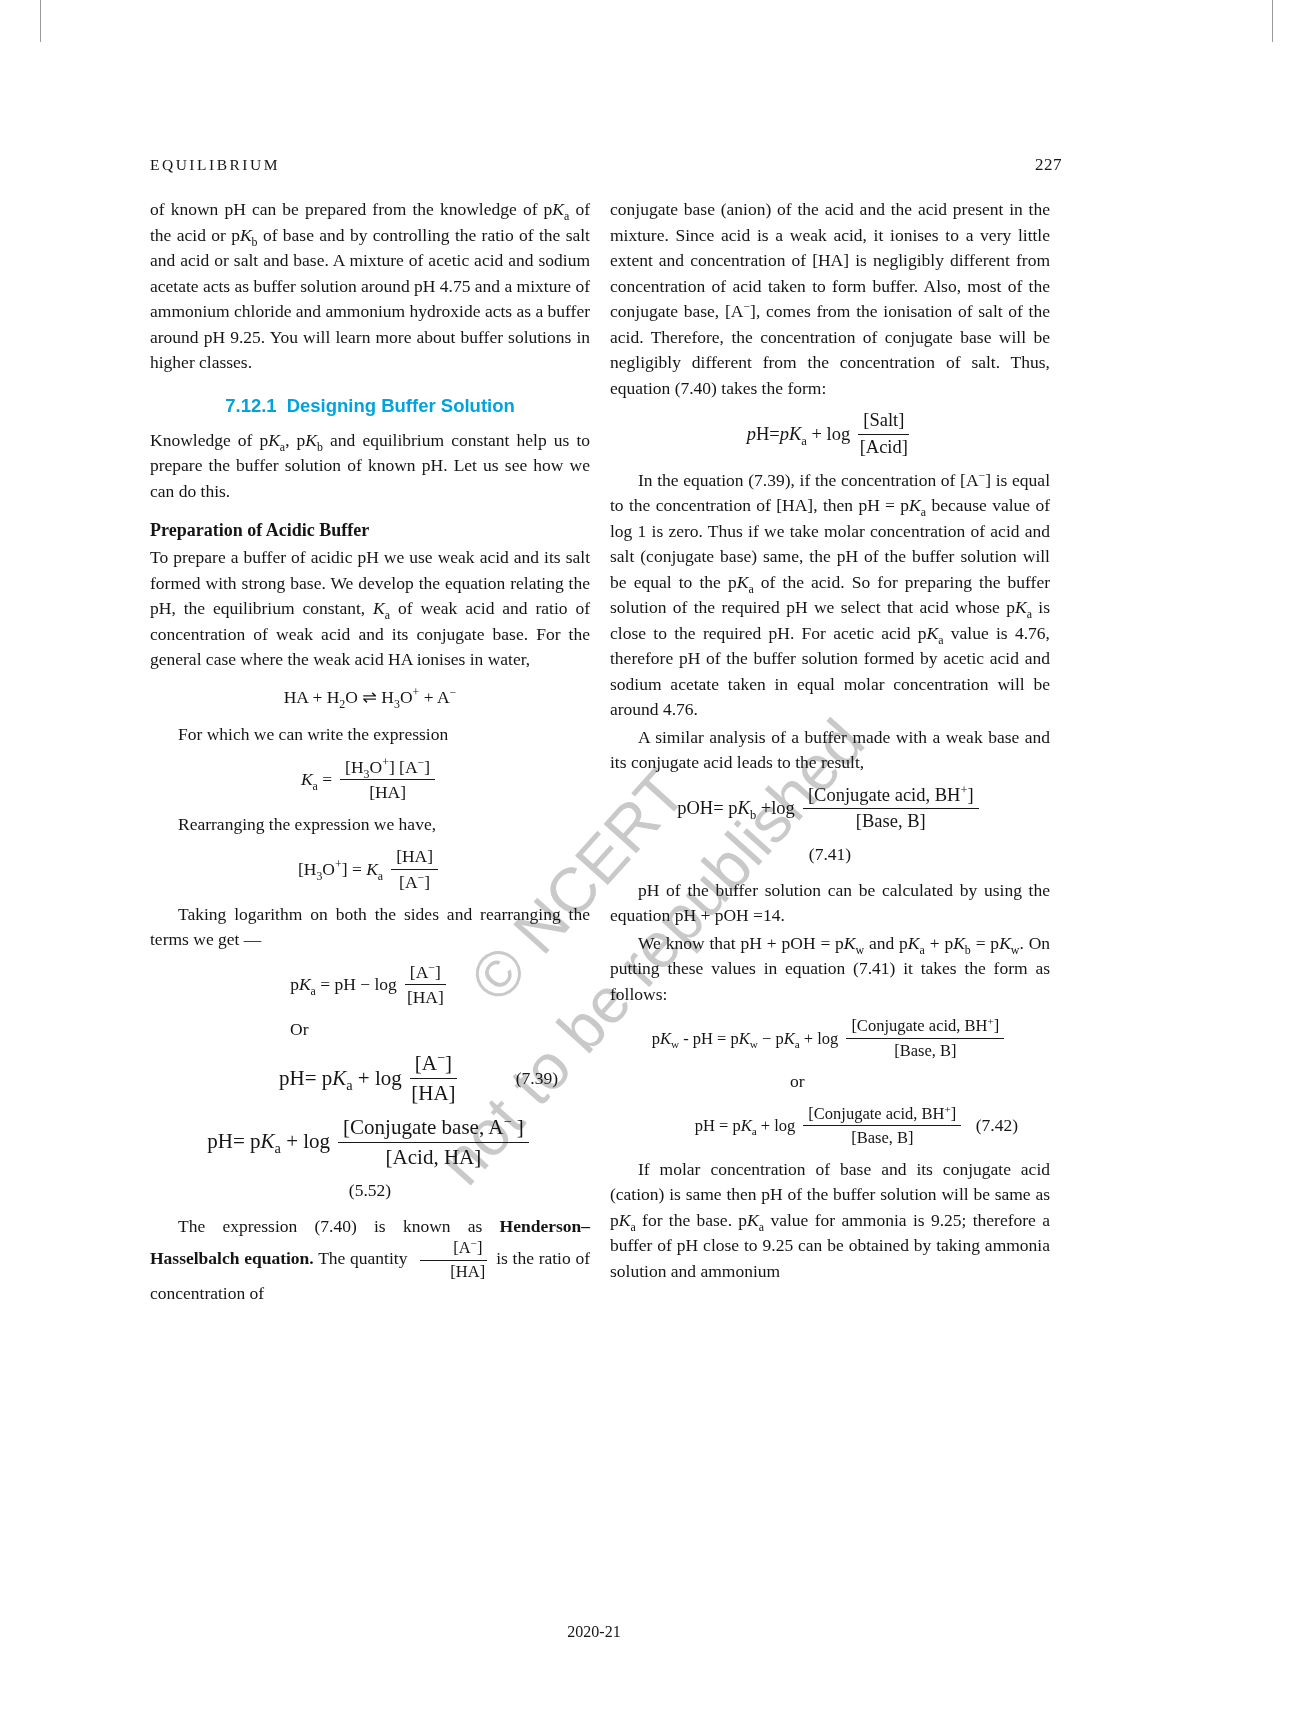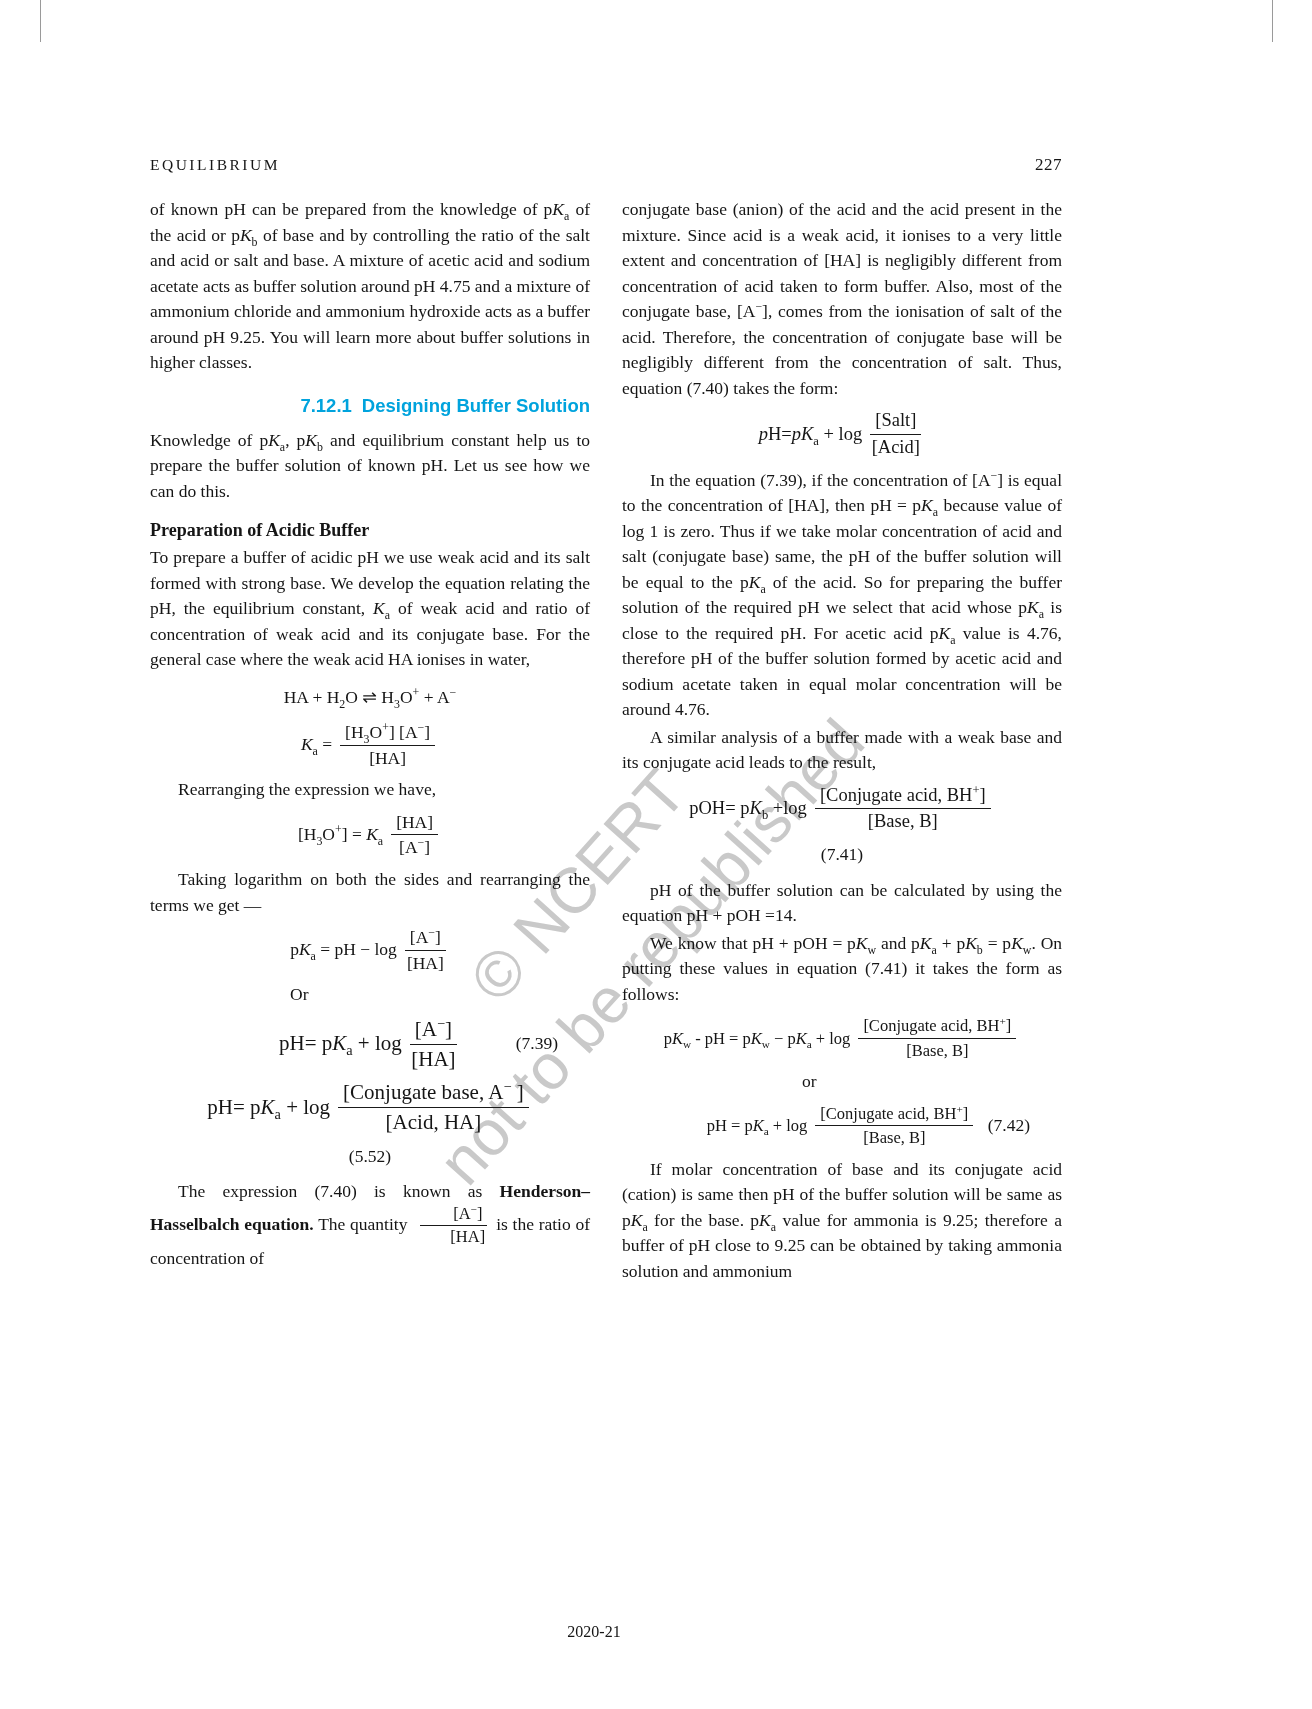--- a/index.html
+++ b/index.html
@@ -17,31 +17,31 @@
   .crop.tl{left:40px;top:0;width:1px;height:42px;}
   .crop.tr{left:1272px;top:0;width:1px;height:42px;}
 
   .page-header{
     display:flex;justify-content:space-between;align-items:baseline;
     margin-bottom:22px;
   }
   .running-head{font-size:15.5px;letter-spacing:2.5px;}
   .page-number{font-size:17px;letter-spacing:0.5px;}
 
-  .columns{display:flex;gap:32px;position:relative;z-index:2;}
+  .columns{display:flex;gap:20px;position:relative;z-index:2;}
   .col{flex:0 0 440px;width:440px;font-size:17.5px;line-height:25.5px;text-align:justify;}
 
   p{margin:0 0 2px 0;}
   .indent{text-indent:28px;}
 
   .section-heading{
     font-family:"Liberation Sans",sans-serif;
     font-weight:bold;color:var(--accent,#00a3dd);
     font-size:18.5px;line-height:24px;
-    margin:18px 0 10px 0;text-align:right;
+    margin:18px 0 10px 0;text-align:center;
   }
   .section-heading .sh-num{margin-right:10px;}
   .subheading{
     font-weight:bold;font-size:18px;line-height:24px;
     margin:14px 0 3px 0;text-align:left;
   }
 
   sub,sup{font-size:68%;line-height:0;}
 
   .eq{
@@ -117,20 +117,21 @@
       </h2>
 
       <p>Knowledge of p<i>K</i><sub>a</sub>, p<i>K</i><sub>b</sub> and equilibrium constant help us to prepare the buffer solution of known pH. Let us see how we can do this.</p>
 
       <h3 class="subheading">Preparation of Acidic Buffer</h3>
 
       <p>To prepare a buffer of acidic pH we use weak acid and its salt formed with strong base. We develop the equation relating the pH, the equilibrium constant, <i>K</i><sub>a</sub> of weak acid and ratio of concentration of weak acid and its conjugate base. For the general case where the weak acid HA ionises in water,</p>
 
       <p class="center-line">HA + H<sub>2</sub>O ⇌ H<sub>3</sub>O<sup>+</sup> + A<sup>−</sup></p>
 
+      <p class="indent">For which we can write the expression</p>
 
       <div class="eq">
         <span class="lhs"><i>K</i><sub>a</sub>  =</span>
         <span class="frac">
           <span class="num">[H<sub>3</sub>O<sup>+</sup>] [A<sup>−</sup>]</span>
           <span class="den">[HA]</span>
         </span>
       </div>
 
       <p class="indent">Rearranging the expression we have,</p>

